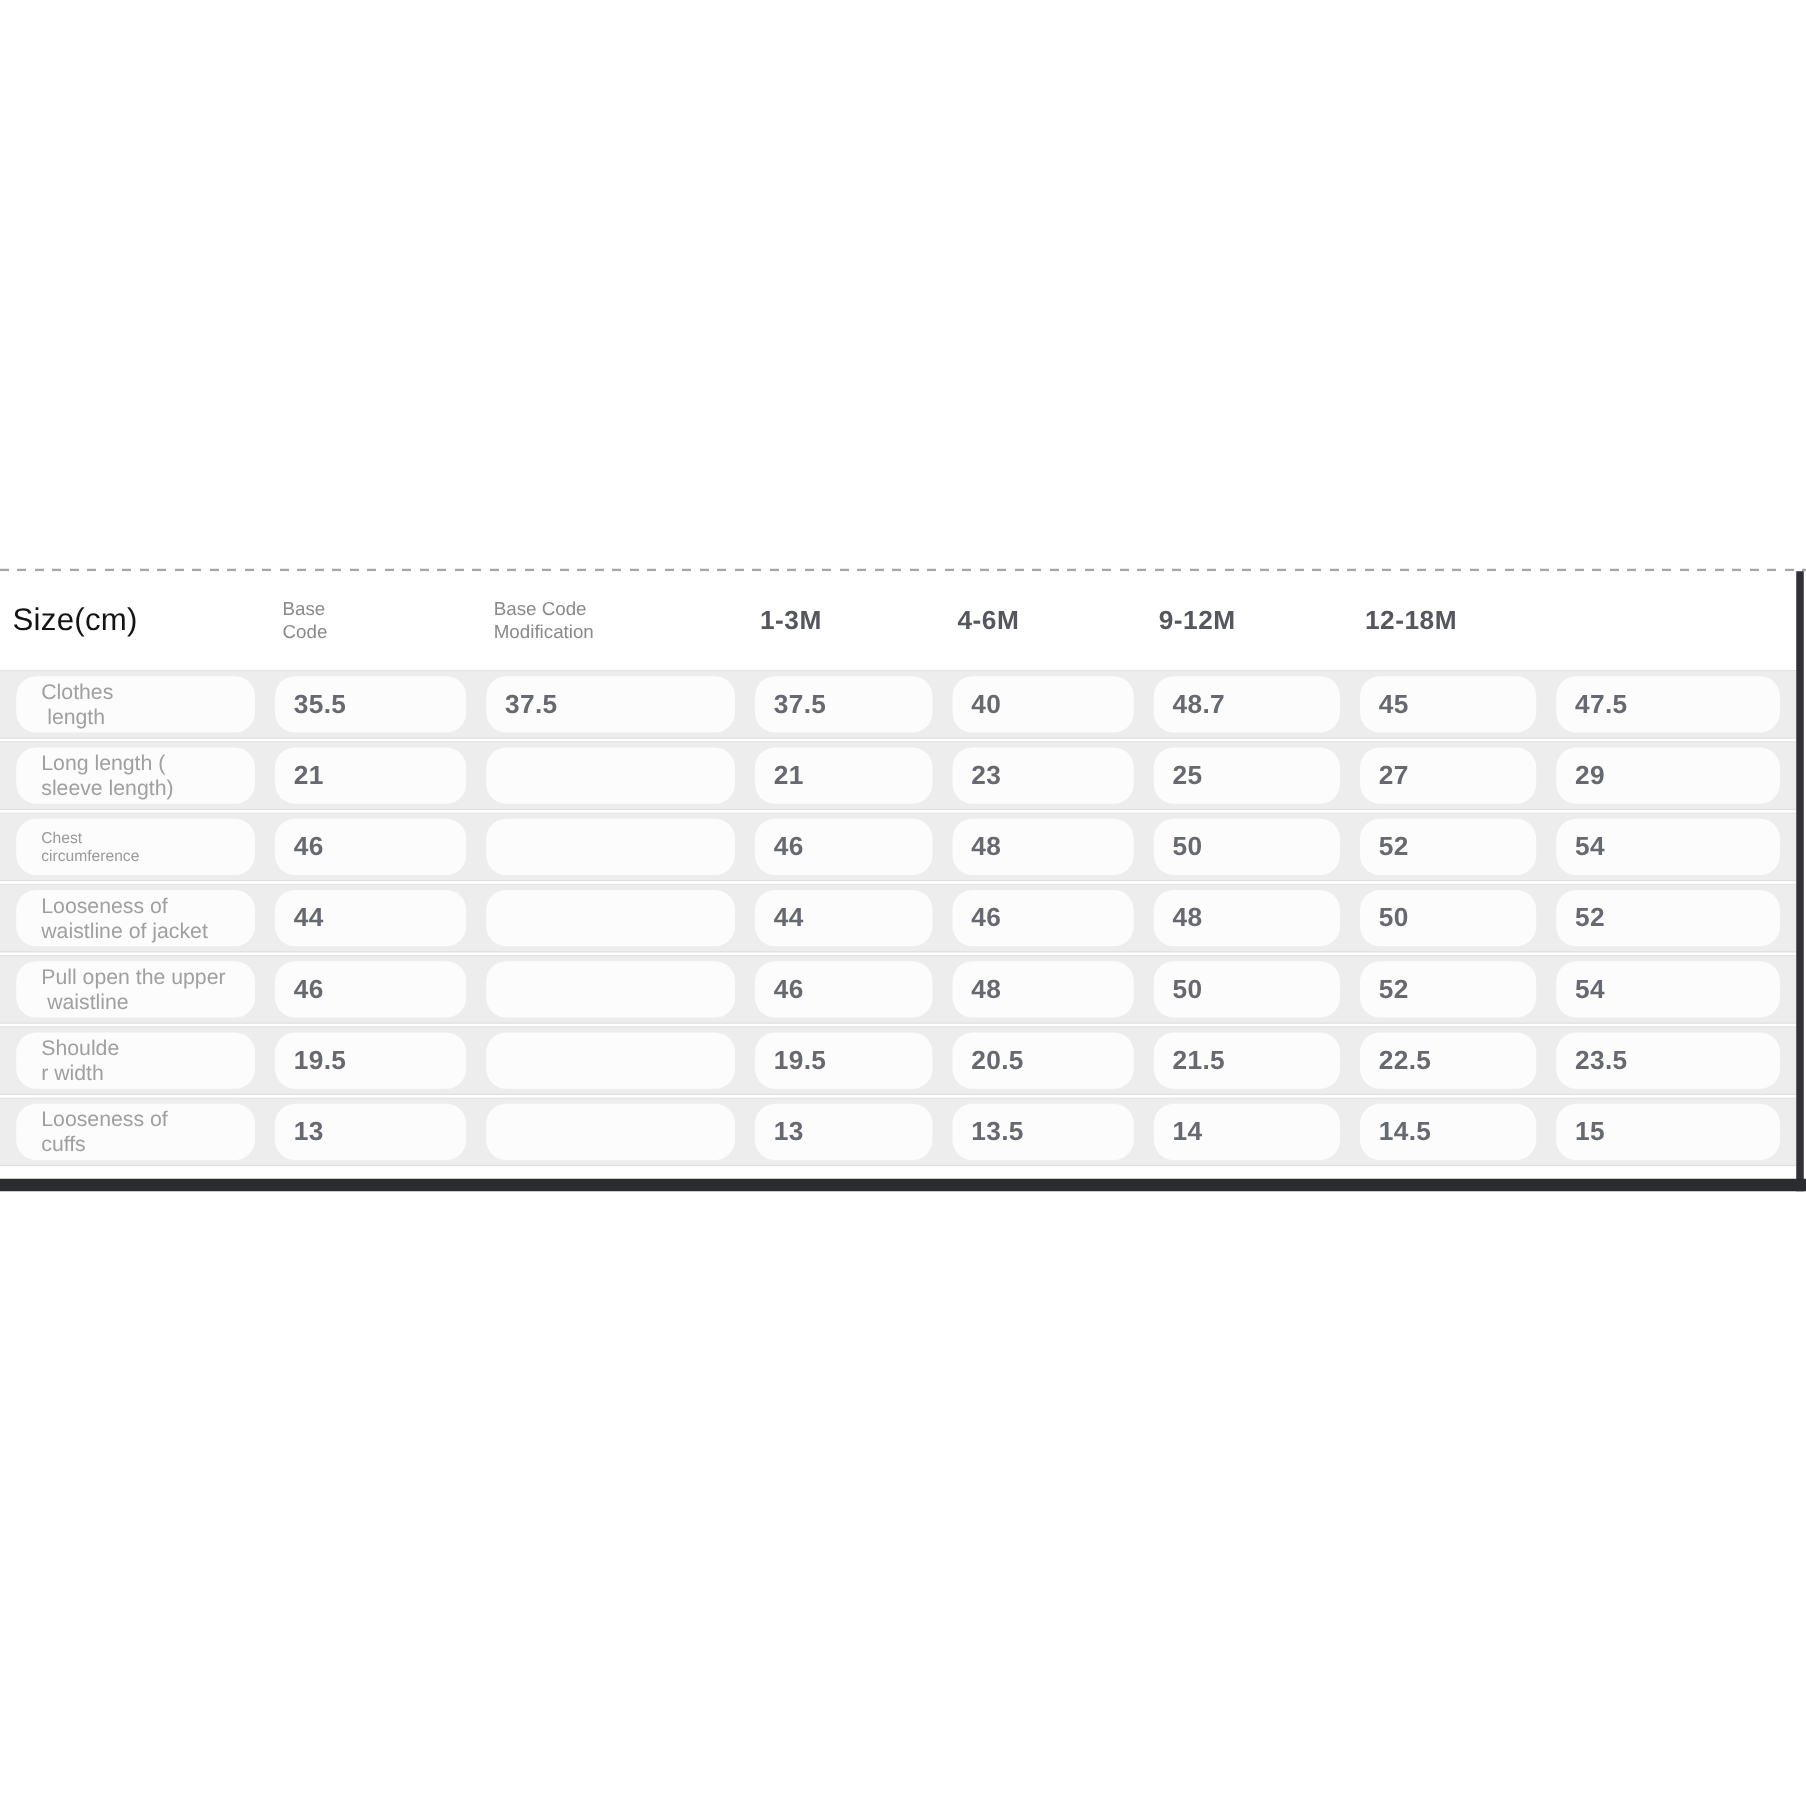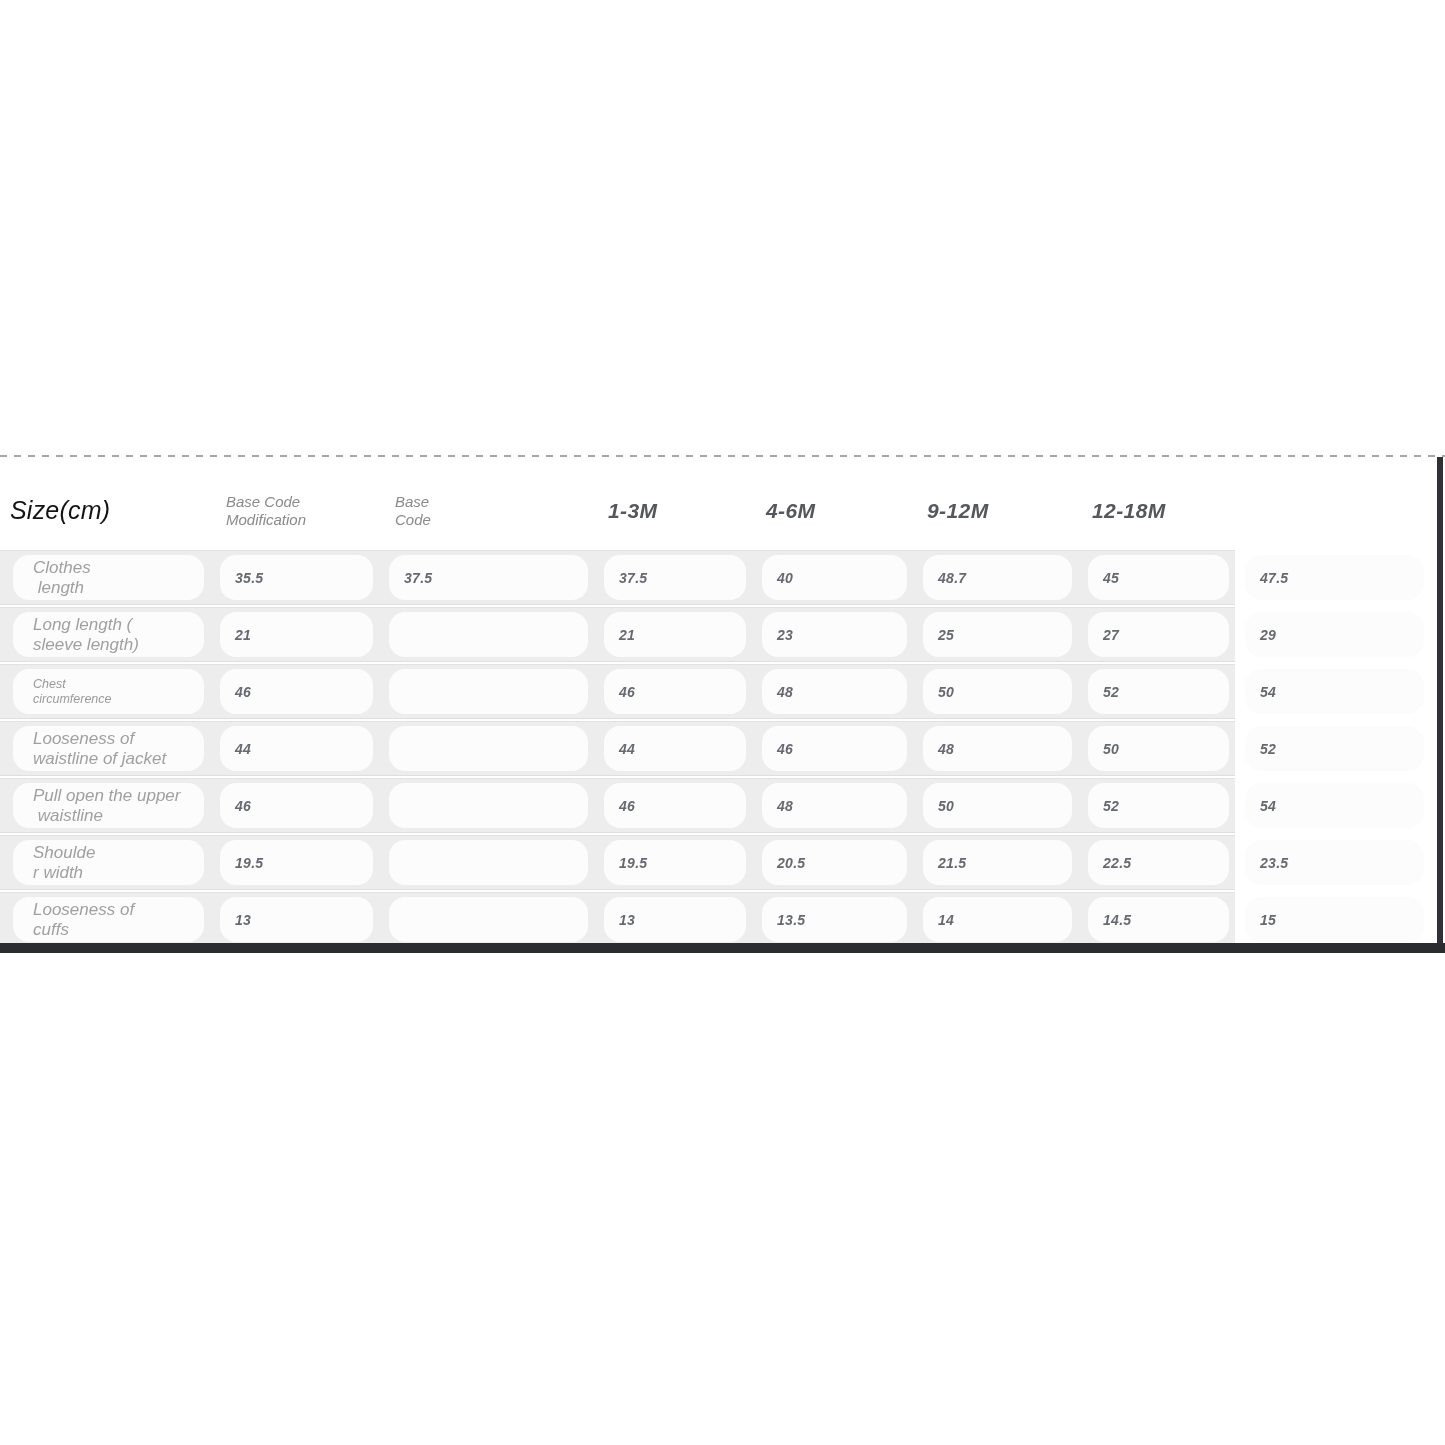--- a/index.html
+++ b/index.html
@@ -8,21 +8,21 @@
     width:1445px;height:1445px;
     background:#ffffff;
     overflow:hidden;
     font-family:"Liberation Sans", sans-serif;
   }
   .panel{position:absolute;left:0;top:455px;width:1445px;}
   .dashed-top{
     position:absolute;left:0;top:0;width:1445px;height:2px;
     background:repeating-linear-gradient(to right,#a6a6a6 0 7px,transparent 7px 14px);
   }
-  .content{position:absolute;left:0;top:16px;width:1235px;font-style:italic;}
+  .content{position:absolute;left:0;top:2px;width:1437px;}
   .grid-row{
     display:grid;
     grid-template-columns:206px 169px 215px 158px 161px 165px 157px 195px;
     padding-left:6px;
     box-sizing:border-box;
   }
   
   .header-row{height:79px;background:#ffffff;}
   .hcell{display:flex;align-items:center;}
   .corner-label{
@@ -45,21 +45,21 @@
     background:#fcfcfd;border-radius:16px;
     margin:5px 8px;height:45px;
     display:flex;align-items:center;
     box-sizing:border-box;
   }
   .label-cell{flex-direction:column;align-items:flex-start;justify-content:center;
     padding-left:20px;margin-left:7px;}
   .lline{display:block;font-size:17px;line-height:20px;color:#a0a0a0;white-space:pre;}
   .small-label .lline{font-size:12.5px;line-height:15px;color:#9a9a9a;}
   .value-cell span{
-    font-size:14px;font-weight:700;color:#66696f;letter-spacing:0.3px;
+    font-size:21px;font-weight:700;color:#66696f;letter-spacing:0.3px;
     padding-left:15px;
   }
   
   .right-bar{
     position:absolute;left:1437px;top:2px;width:6px;height:496px;
     background:#303136;
   }
   .bottom-bar{
     position:absolute;left:0;top:488px;width:1445px;height:10px;
     background:#2b2c30;
@@ -72,26 +72,26 @@
   <div class="panel">
     <div class="dashed-top"></div>
 
     <div class="content">
 
       <div class="grid-row header-row">
         <div class="hcell">
           <span class="corner-label">Size(cm)</span>
         </div>
         <div class="hcell hcell-two-line">
+          <span class="hline">Base</span>
+          <span class="hline">Code</span>
+        </div>
+        <div class="hcell hcell-two-line">
           <span class="hline">Base Code</span>
           <span class="hline">Modification</span>
-        </div>
-        <div class="hcell hcell-two-line">
-          <span class="hline">Base</span>
-          <span class="hline">Code</span>
         </div>
         <div class="hcell size-header">1-3M</div>
         <div class="hcell size-header">4-6M</div>
         <div class="hcell size-header">9-12M</div>
         <div class="hcell size-header">12-18M</div>
       </div>
 
       <div class="grid-row band">
         <div class="cell label-cell">
           <span class="lline">Clothes</span>

